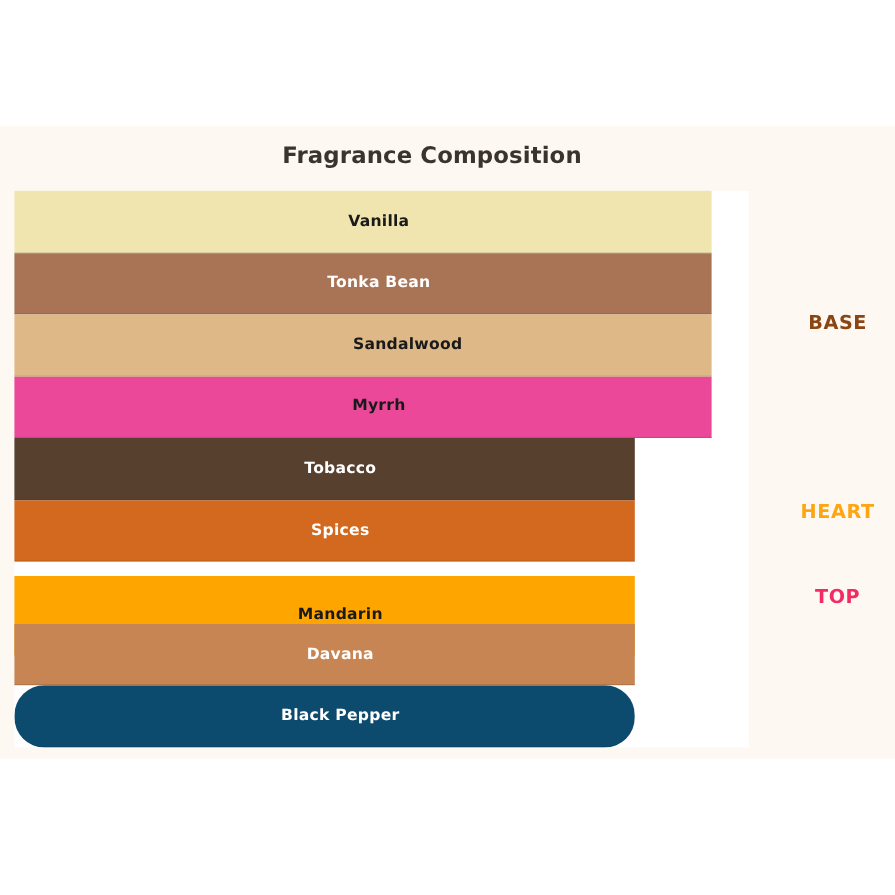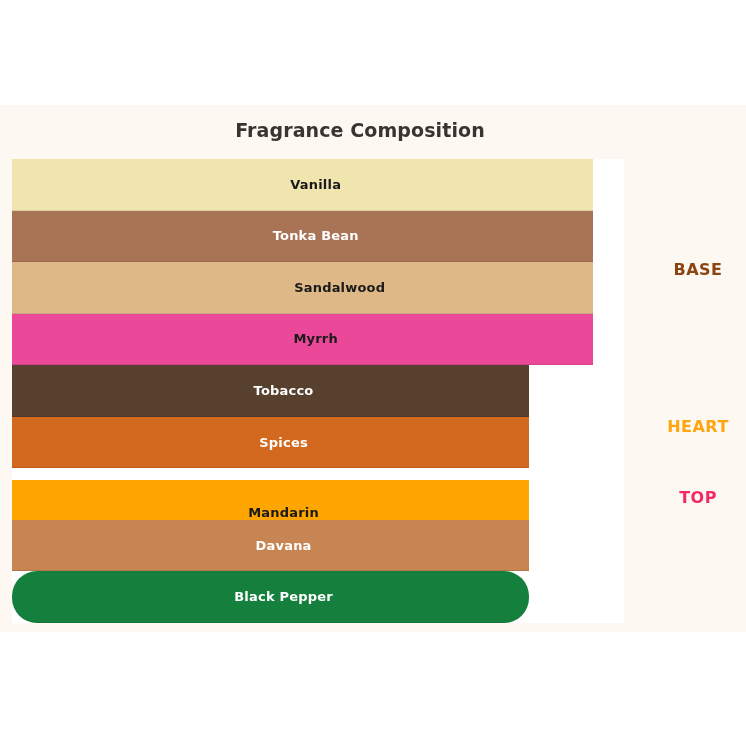--- a/index.html
+++ b/index.html
@@ -125,21 +125,21 @@
         <div class="bar" style="width: 84.5%; background: rgb(255, 165, 0);">
           <span class="bar-label" style="color: rgb(26, 26, 26);">Mandarin</span>
         </div>
       </div>
       <div class="bar-row" style="top: 360.889px; height: 51.5556px;">
         <div class="bar" style="width: 84.5%; background: rgb(198, 133, 83);">
           <span class="bar-label" style="color: rgb(255, 255, 255);">Davana</span>
         </div>
       </div>
       <div class="bar-row" style="top: 412.444px; height: 51.5556px;">
-        <div class="bar" style="width: 84.5%; background: #15803d; border-radius: 25px;">
+        <div class="bar" style="width: 84.5%; background: #0c4a6e; border-radius: 25px;">
           <span class="bar-label" style="color: rgb(255, 255, 255);">Black Pepper</span>
         </div>
       </div>
     </div>
 
   <div id="group-label-layer">
 
   <div class="group-label" style="color: rgb(139, 69, 19); left: 698px; top: 164.432px;">BASE</div>
       <div class="group-label" style="color: rgb(255, 165, 16); left: 698px; top: 321px;">HEART</div>
       <div class="group-label" style="color: rgb(244, 42, 98); left: 698px; top: 391.792px;">TOP</div>

